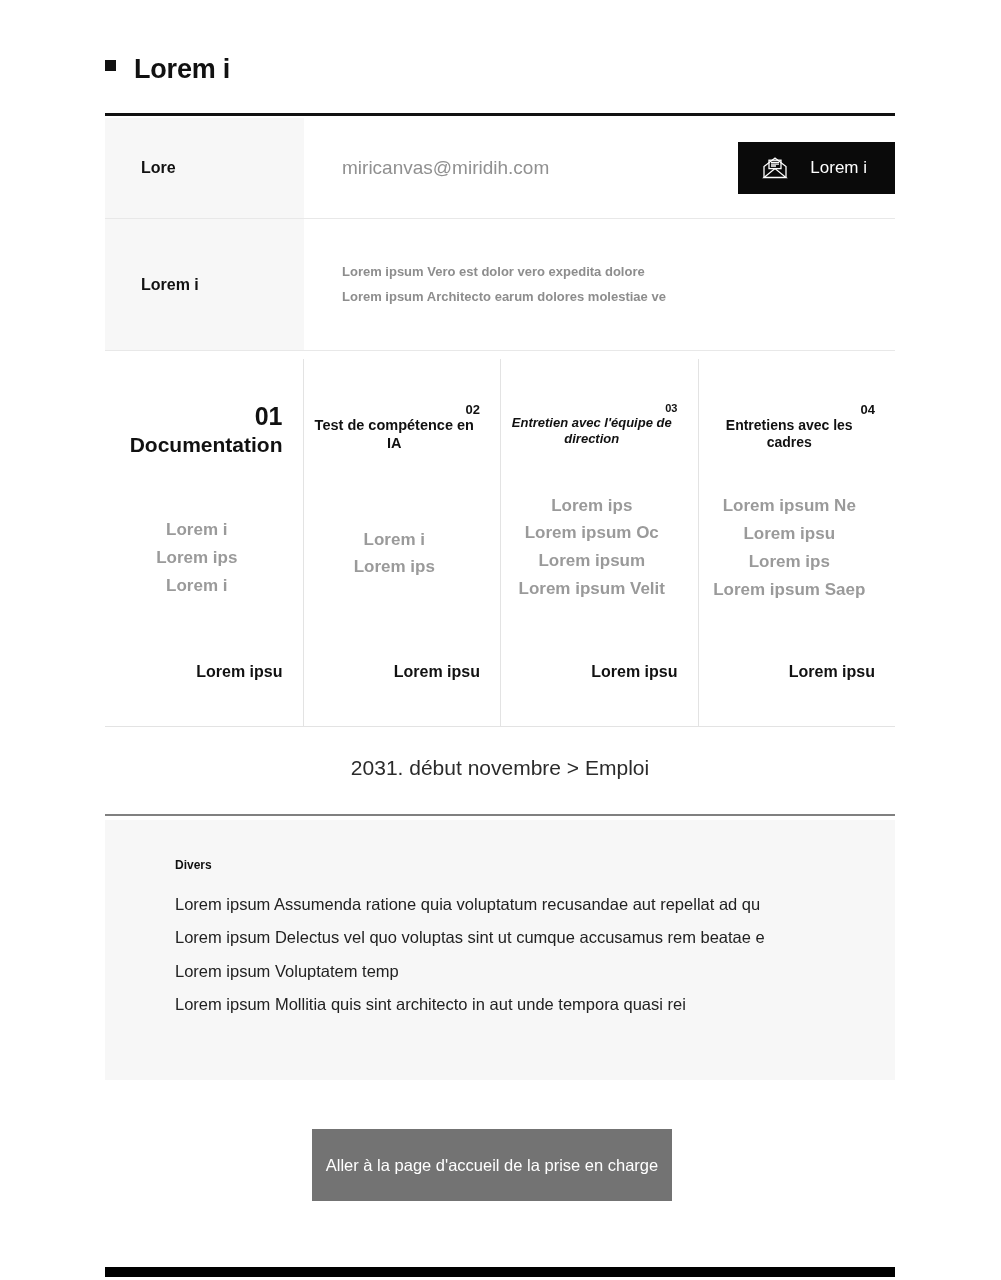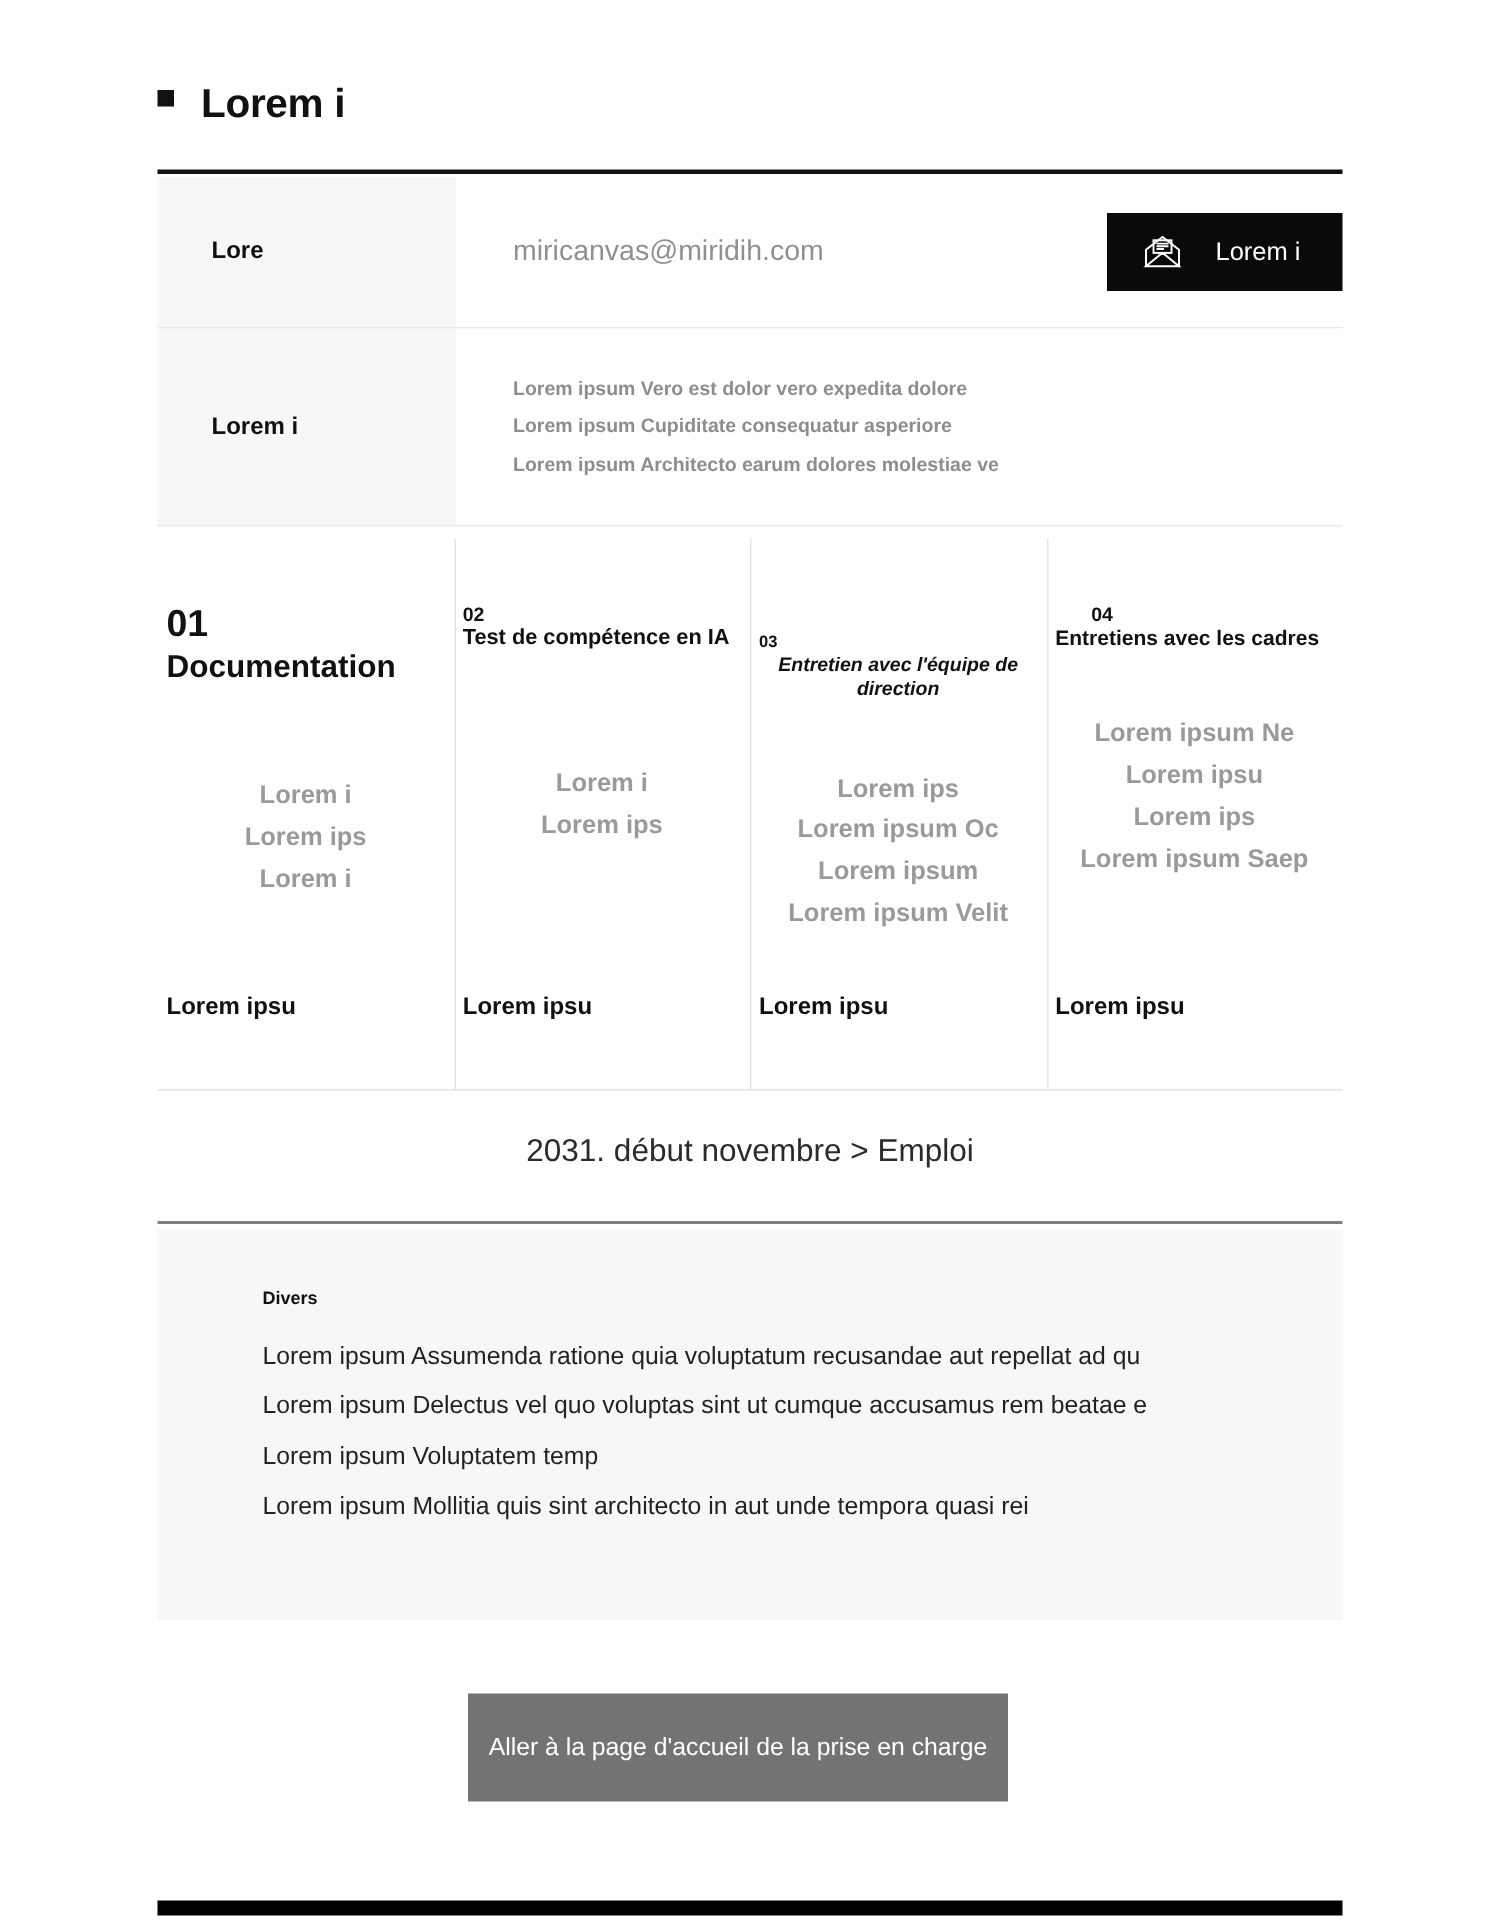--- a/index.html
+++ b/index.html
@@ -134,23 +134,23 @@
     top: 359px;
     width: 790px;
     height: 367px;
     display: flex;
   }
   .step {
     flex: 1 1 0;
     position: relative;
     display: flex;
     flex-direction: column;
-    align-items: flex-start;
+    align-items: flex-end;
     text-align: center;
-    padding: 43px 6px 0 6px;
+    padding: 43px 20px 0 6px;
   }
   .step + .step::before {
     content: "";
     position: absolute;
     left: 0;
     top: 0;
     bottom: 0;
     width: 1px;
     background: #e3e3e3;
   }
@@ -161,21 +161,21 @@
   }
   .step .name {
     font-weight: bold;
     color: #111111;
     line-height: 1.22;
   }
   .step-0 .num { font-size: 25px; }
   .step-0 .name { font-size: 21px; }
   .step-1 .num { font-size: 13px; }
   .step-1 .name { font-size: 14.5px; }
-  .step-2 .num { font-size: 11px; margin-top: 20px; }
+  .step-2 .num { font-size: 11px; }
   .step-2 .name { font-size: 13px; font-style: italic; }
   .step-3 .num { font-size: 13px; margin-left: 24px; }
   .step-3 .name { font-size: 14px; }
 
   .step .body {
     margin-top: auto;
     display: flex;
     flex-direction: column;
     gap: 6px;
     width: 100%;
@@ -307,21 +307,20 @@
           <span class="label">Lorem i</span>
         </button>
       </div>
     </div>
 
     <div class="info-row row-lines">
       <div class="info-label">Lorem i</div>
       <div class="info-value">
         <div class="lines-wrap">
           <div class="ln">Lorem ipsum Vero est dolor vero expedita dolore</div>
-          <div class="ln">Lorem ipsum Cupiditate consequatur asperiore</div>
           <div class="ln">Lorem ipsum Architecto earum dolores molestiae ve</div>
         </div>
       </div>
     </div>
 
   </div>
 
   <div class="steps">
 
     <div class="step step-0">

